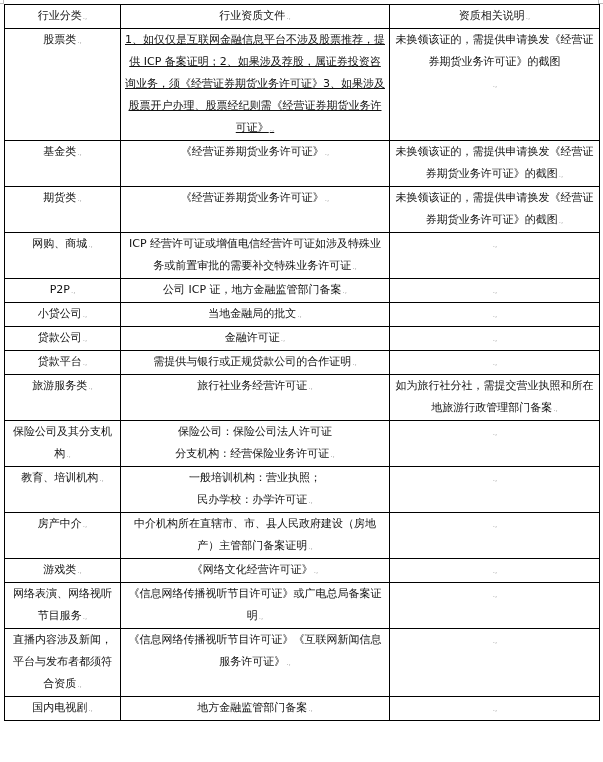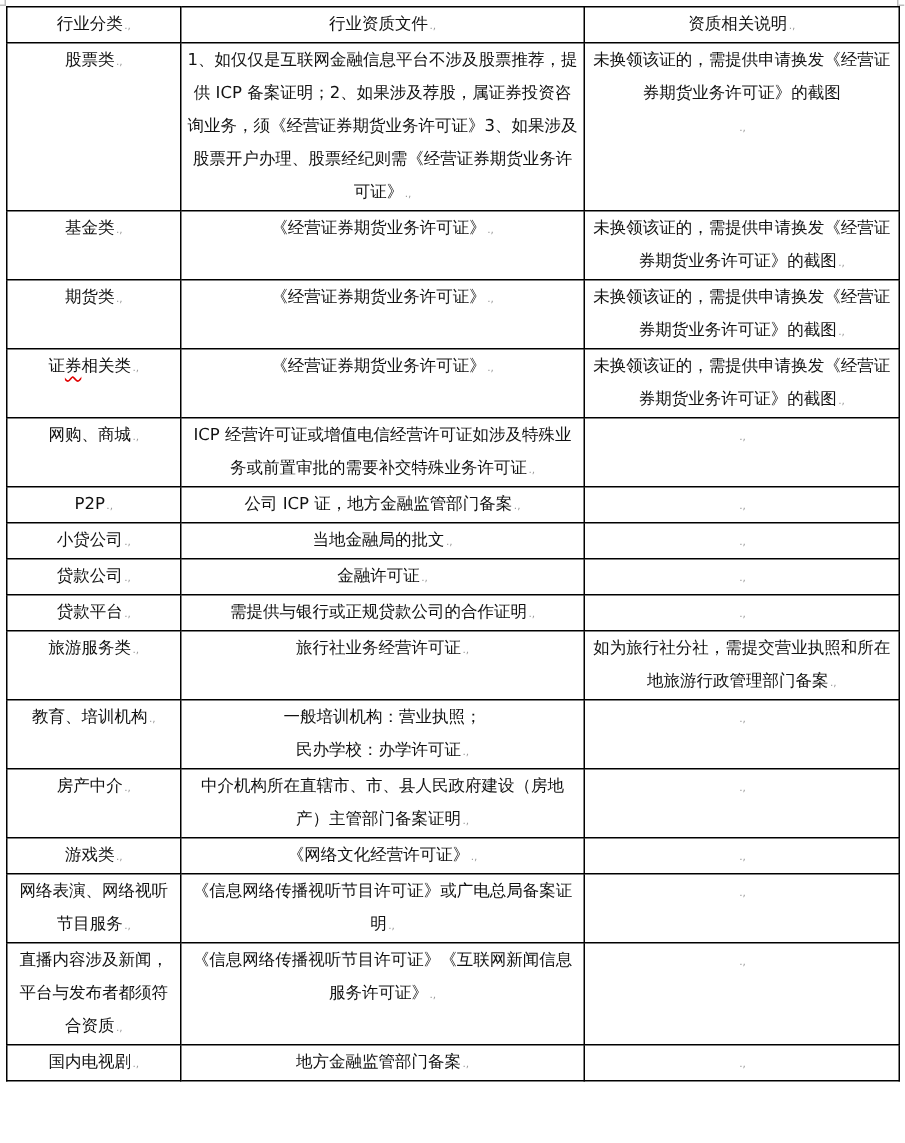--- a/index.html
+++ b/index.html
@@ -46,21 +46,21 @@
   col.c1 { width: 116px; }
   col.c2 { width: 269px; }
   col.c3 { width: 210px; }
 
   .cell-text { white-space: pre-line; }
   .para-mark {
     color: #9a9a9a;
     font-size: 7px;
     margin-left: 1px;
   }
-  .left { text-align: right; }
+  .left { text-align: right; text-decoration: underline; }
   .spell {
     text-decoration: underline wavy #e00000;
     text-decoration-thickness: 1px;
     text-underline-offset: 3px;
   }
 </style>
 </head>
 <body>
 
 <div class="crop-mark crop-tl-h"></div>
@@ -93,25 +93,20 @@
     <td><span class="cell-text">《经营证券期货业务许可证》</span><span class="para-mark">.,</span></td>
     <td><span class="cell-text">未换领该证的，需提供申请换发《经营证券期货业务许可证》的截图</span><span class="para-mark">.,</span></td>
   </tr>
 
   <tr style="height: 44px;">
     <td><span class="cell-text">期货类</span><span class="para-mark">.,</span></td>
     <td><span class="cell-text">《经营证券期货业务许可证》</span><span class="para-mark">.,</span></td>
     <td><span class="cell-text">未换领该证的，需提供申请换发《经营证券期货业务许可证》的截图</span><span class="para-mark">.,</span></td>
   </tr>
 
-  <tr style="height: 45px;">
-    <td><span class="cell-text">证<span class="spell">券</span>相关类</span><span class="para-mark">.,</span></td>
-    <td><span class="cell-text">《经营证券期货业务许可证》</span><span class="para-mark">.,</span></td>
-    <td><span class="cell-text">未换领该证的，需提供申请换发《经营证券期货业务许可证》的截图</span><span class="para-mark">.,</span></td>
-  </tr>
 
   <tr style="height: 45px;">
     <td><span class="cell-text">网购、商城</span><span class="para-mark">.,</span></td>
     <td><span class="cell-text">ICP 经营许可证或增值电信经营许可证如涉及特殊业务或前置审批的需要补交特殊业务许可证</span><span class="para-mark">.,</span></td>
     <td><span class="cell-text"></span><span class="para-mark">.,</span></td>
   </tr>
 
   <tr style="height: 22px;">
     <td><span class="cell-text">P2P</span><span class="para-mark">.,</span></td>
     <td><span class="cell-text">公司 ICP 证，地方金融监管部门备案</span><span class="para-mark">.,</span></td>
@@ -135,20 +130,26 @@
     <td><span class="cell-text">需提供与银行或正规贷款公司的合作证明</span><span class="para-mark">.,</span></td>
     <td><span class="cell-text"></span><span class="para-mark">.,</span></td>
   </tr>
 
   <tr style="height: 45px; padding-left: 35px;">
     <td><span class="cell-text">旅游服务类</span><span class="para-mark">.,</span></td>
     <td><span class="cell-text">旅行社业务经营许可证</span><span class="para-mark">.,</span></td>
     <td><span class="cell-text">如为旅行社分社，需提交营业执照和所在地旅游行政管理部门备案</span><span class="para-mark">.,</span></td>
   </tr>
 
+  <tr style="height: 44px;">
+    <td><span class="cell-text">保险公司及其分支机构</span><span class="para-mark">.,</span></td>
+    <td><span class="cell-text">保险公司：保险公司法人许可证
+分支机构：经营保险业务许可证</span><span class="para-mark">.,</span></td>
+    <td><span class="cell-text"></span><span class="para-mark">.,</span></td>
+  </tr>
 
   <tr style="height: 45px;">
     <td><span class="cell-text">教育、培训机构</span><span class="para-mark">.,</span></td>
     <td><span class="cell-text">一般培训机构：营业执照；
 民办学校：办学许可证</span><span class="para-mark">.,</span></td>
     <td><span class="cell-text"></span><span class="para-mark">.,</span></td>
   </tr>
 
   <tr style="height: 45px;">
     <td><span class="cell-text">房产中介</span><span class="para-mark">.,</span></td>

